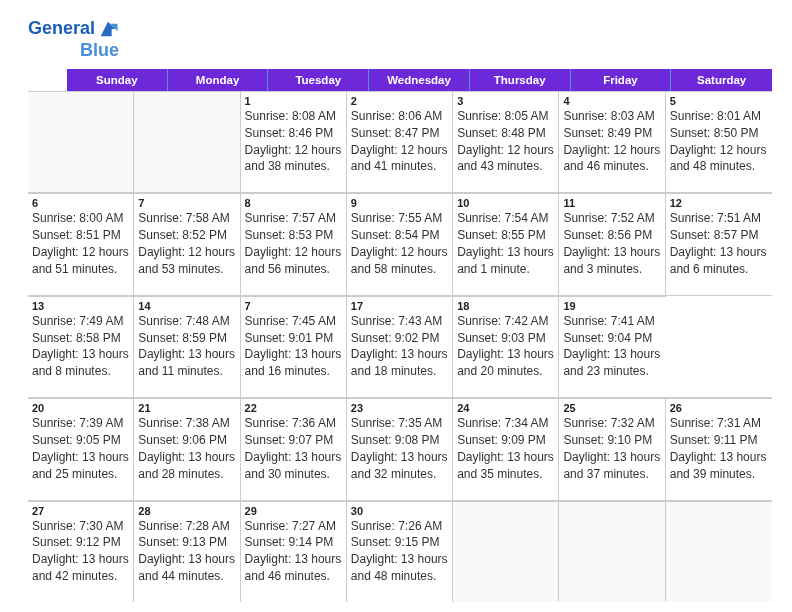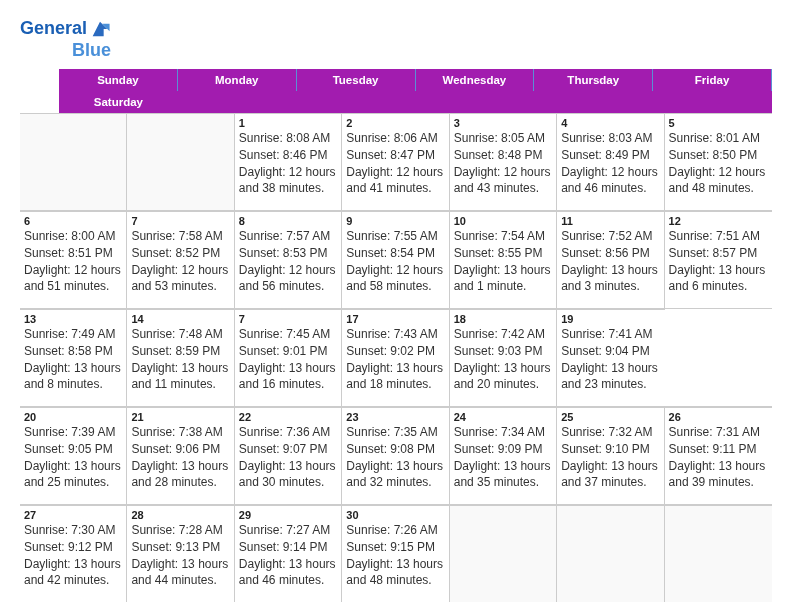--- a/index.html
+++ b/index.html
@@ -6,21 +6,21 @@
     body {
       font-family: Arial, sans-serif;
       background: #fff;
       width: 792px;
       height: 612px;
       overflow: hidden;
     }
     .page {
       width: 792px;
       height: 612px;
-      padding: 18px 20px 10px 20px;
+      padding: 18px 20px 10px 28px;
       display: flex;
       flex-direction: column;
     }
     .header {
       display: flex;
       justify-content: space-between;
       align-items: flex-start;
       margin-bottom: 8px;
     }
     .logo {
@@ -51,22 +51,22 @@
       font-weight: normal;
       color: #444;
     }
     .calendar {
       flex: 1;
       display: flex;
       flex-direction: column;
     }
     .cal-header {
       display: grid;
-      grid-template-columns: repeat(6, 1fr);
-      background: #a21caf;
+      grid-template-columns: repeat(7, 1fr);
+      background: #6d28d9;
       margin-left: 39px;
     }
     .cal-header-cell {
       color: #fff;
       font-size: 11.5px;
       font-weight: bold;
       text-align: center;
       padding: 5px 2px;
       border-right: 1px solid #5a8fd4;
     }

